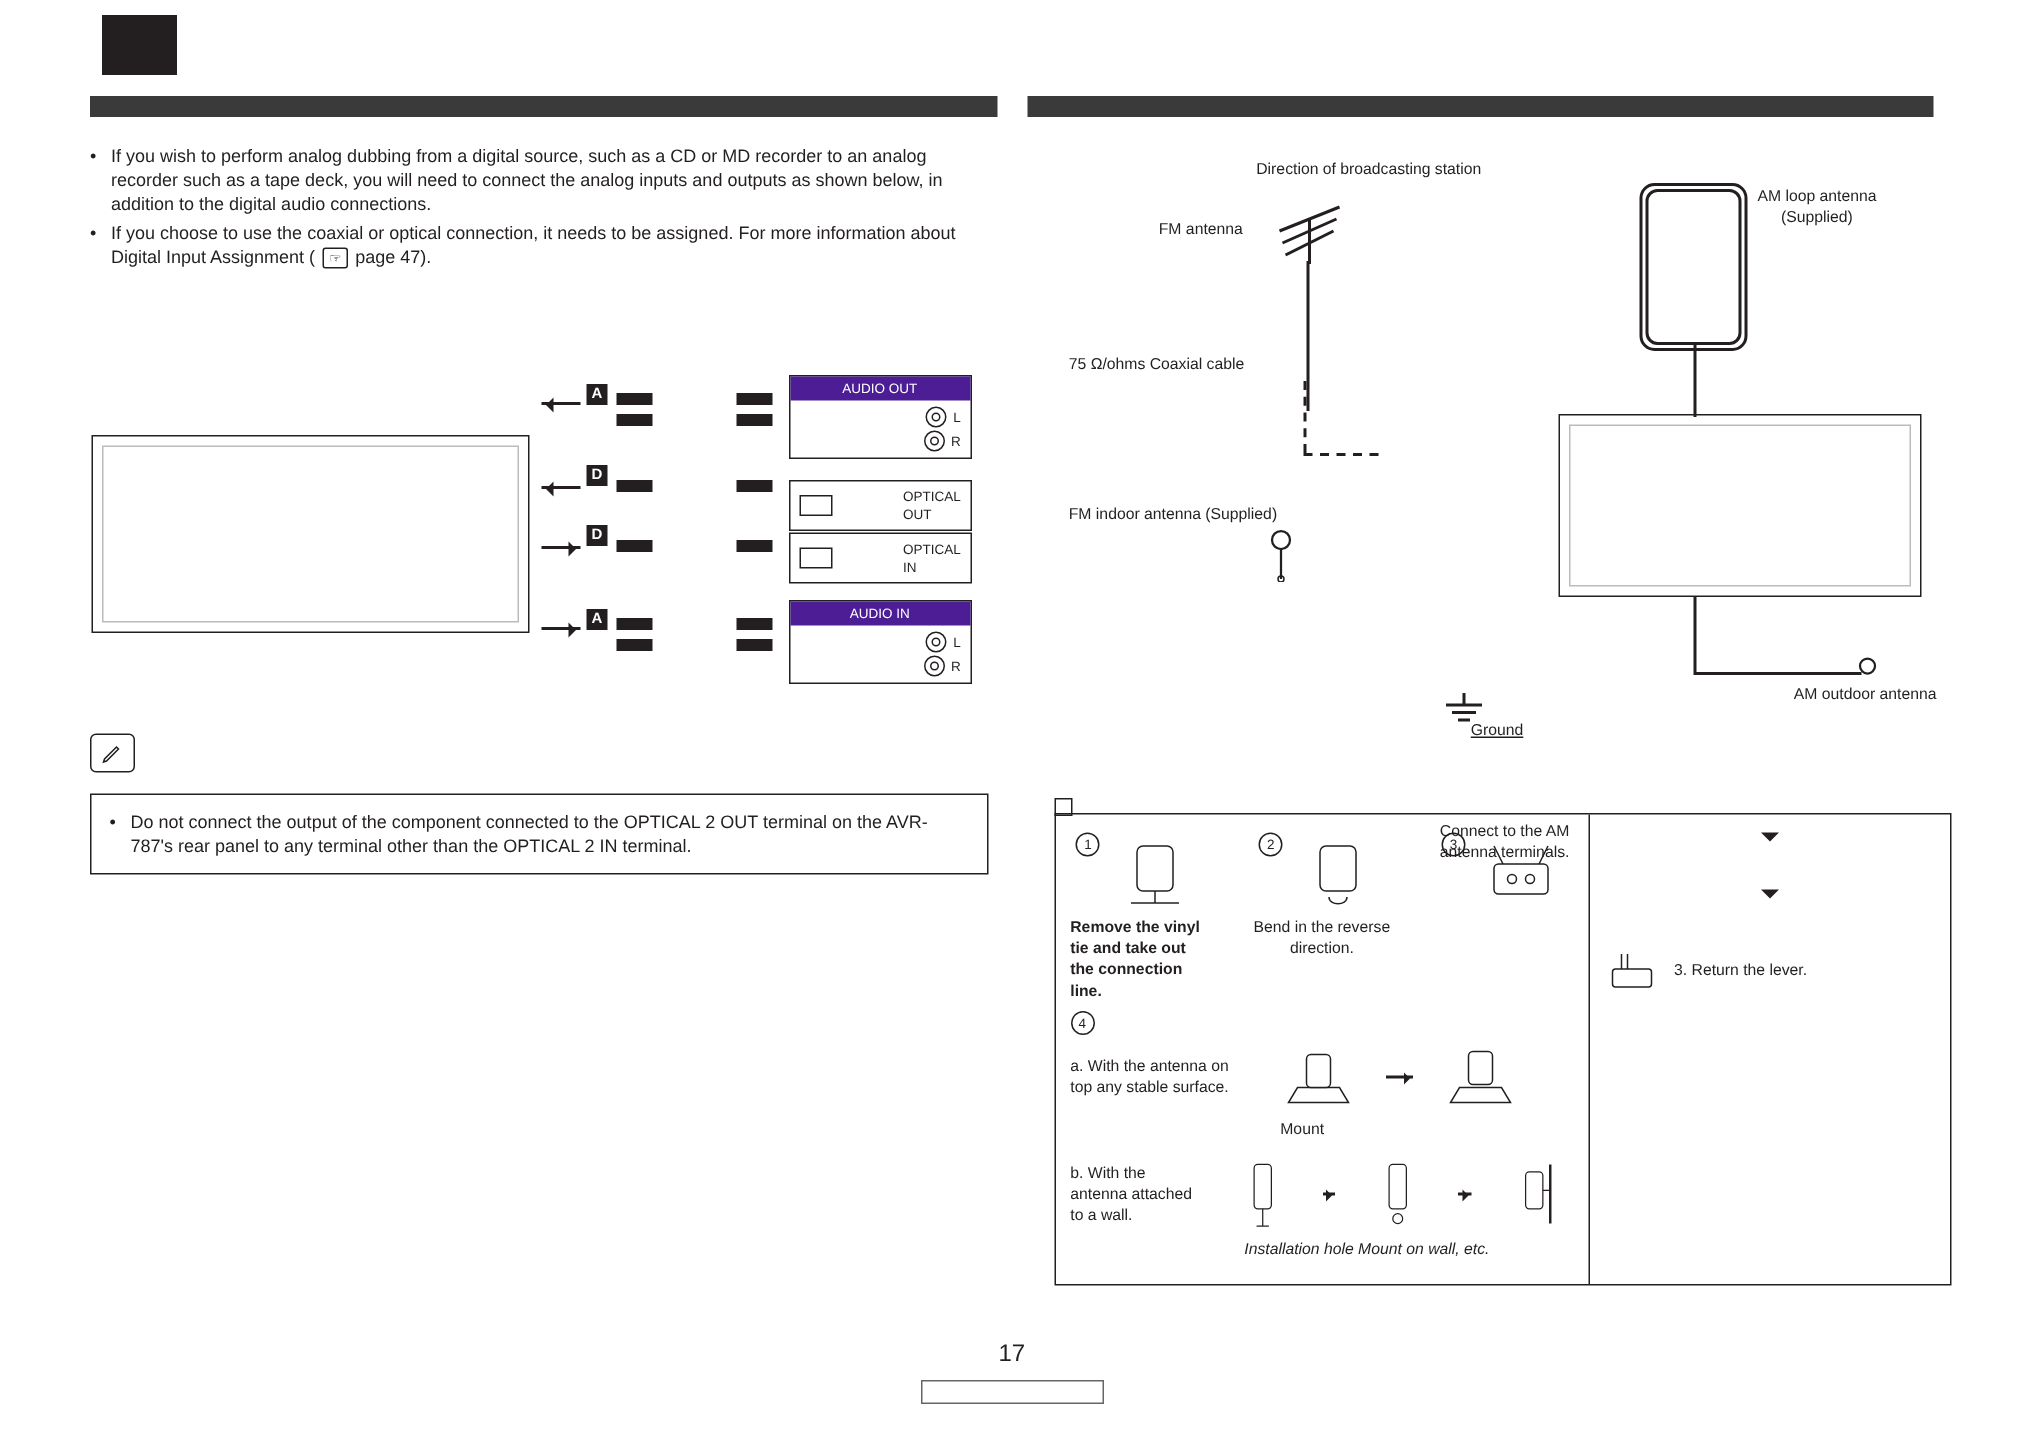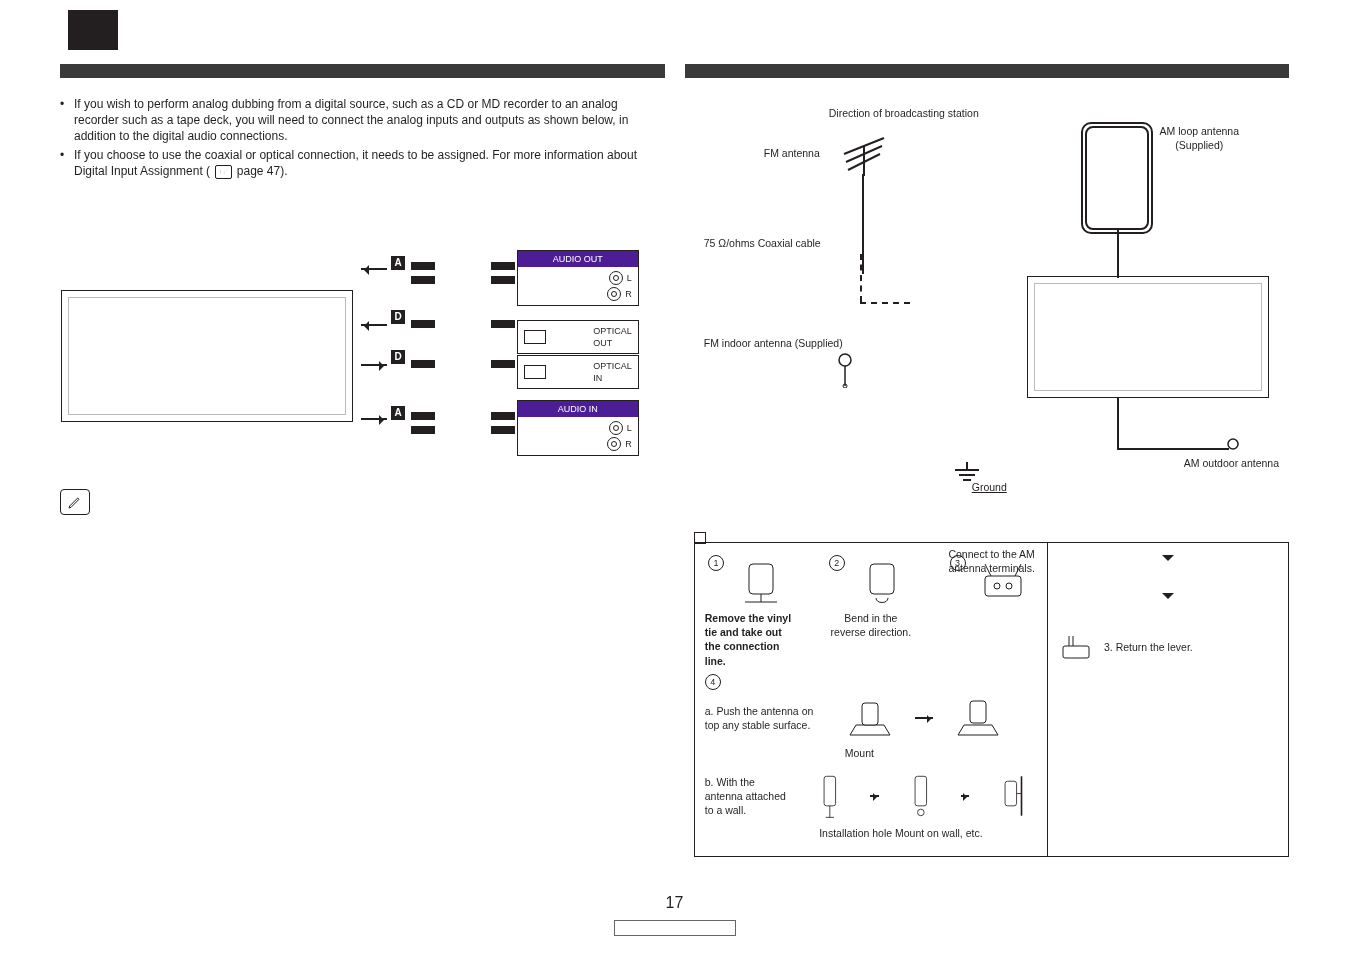--- a/index.html
+++ b/index.html
@@ -37,21 +37,21 @@
   .header-bars .bar {
     flex: 1;
     height: 14px;
     background: #3a3a3a;
     min-width: 100px;
   }
   .cols {
     position: absolute;
     left: 60px;
     top: 96px;
-    right: 60px;
+    right: 48px;
     display: flex;
     gap: 44px;
   }
   .col {
     flex: 1;
     position: relative;
   }
   .bullet-list p {
     margin: 0 0 2px 0;
   }
@@ -380,20 +380,23 @@
             <div class="plug"></div>
           </div>
       </div>
 
       <div class="pencil-icon">
         <svg viewBox="0 0 24 24">
             <path d="M3 21l3-1 12-12-2-2L4 18l-1 3z" fill="none" stroke="#231f20" stroke-width="1.5"></path>
           </svg>
       </div>
 
+      <div class="note-box">
+        <p class="bullet" style="margin:0;">Do not connect the output of the component connected to the OPTICAL 2 OUT terminal on the AVR-787's rear panel to any terminal other than the OPTICAL 2 IN terminal.</p>
+      </div>
     </div>
 
     <div class="col">
 
       <div class="antenna-area">
         <span class="lbl" style="left:80px;top:0;width:260px;text-align:center;">Direction of broadcasting station</span>
         <span class="lbl" style="left:70px;top:40px;">FM antenna</span>
         <span class="lbl" style="right:50px;top:18px;text-align:center;">
           <span>AM loop antenna</span><br>
           <span>(Supplied)</span>
@@ -486,21 +489,21 @@
               </div>
               <div style="max-width:120px;margin-top:-24px;text-align:center;position:relative;top:-36px;">Connect to the AM antenna terminals.</div>
             </div>
           </div>
 
           <div style="display:flex;align-items:flex-start;gap:6px;">
             <span class="circ">4</span>
           </div>
 
           <div style="display:flex;align-items:center;gap:14px;margin-top:2px;">
-            <div style="max-width:120px;">a. Push the antenna on top any stable surface.</div>
+            <div style="max-width:120px;">a. With the antenna on top any stable surface.</div>
             <div class="mini-fig">
               <svg viewBox="0 0 52 46">
                   <path d="M6 40 L46 40 L40 30 L12 30 Z" fill="none" stroke="#231f20"></path>
                   <rect x="18" y="8" width="16" height="22" rx="3" fill="#fff" stroke="#231f20"></rect>
                 </svg>
             </div>
             <div class="arrow-right-sm"></div>
             <div class="mini-fig">
               <svg viewBox="0 0 52 46">
                   <path d="M6 40 L46 40 L40 30 L12 30 Z" fill="none" stroke="#231f20"></path>
@@ -528,21 +531,21 @@
             </div>
             <div class="arrow-right-sm"></div>
             <div class="mini-fig">
               <svg viewBox="0 0 52 56">
                   <line x1="40" y1="4" x2="40" y2="52" stroke="#231f20" stroke-width="2"></line>
                   <rect x="20" y="10" width="14" height="30" rx="3" fill="none" stroke="#231f20"></rect>
                   <line x1="34" y1="25" x2="40" y2="25" stroke="#231f20"></line>
                 </svg>
             </div>
           </div>
-          <div style="text-align:center;margin-top:4px;margin-left:60px;">Installation hole Mount on wall, etc.</div>
+          <div style="text-align:center;margin-top:4px;margin-left:60px;font-style:italic;">Installation hole Mount on wall, etc.</div>
         </div>
 
         <div class="right">
           <div class="down-arrow"></div>
           <div class="down-arrow"></div>
           <div class="item">
             <div class="lever-icon">
               <svg viewBox="0 0 34 30">
                   <rect x="4" y="14" width="26" height="12" rx="2" fill="none" stroke="#231f20"></rect>
                   <path d="M10 14 L10 4 M14 14 L14 4" stroke="#231f20"></path>

